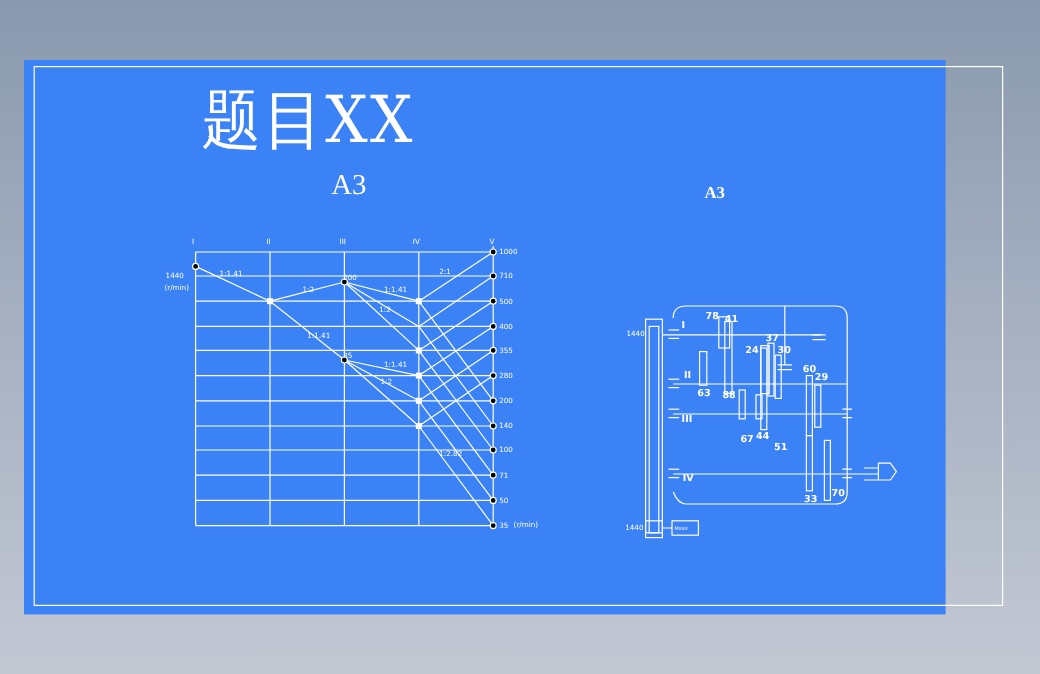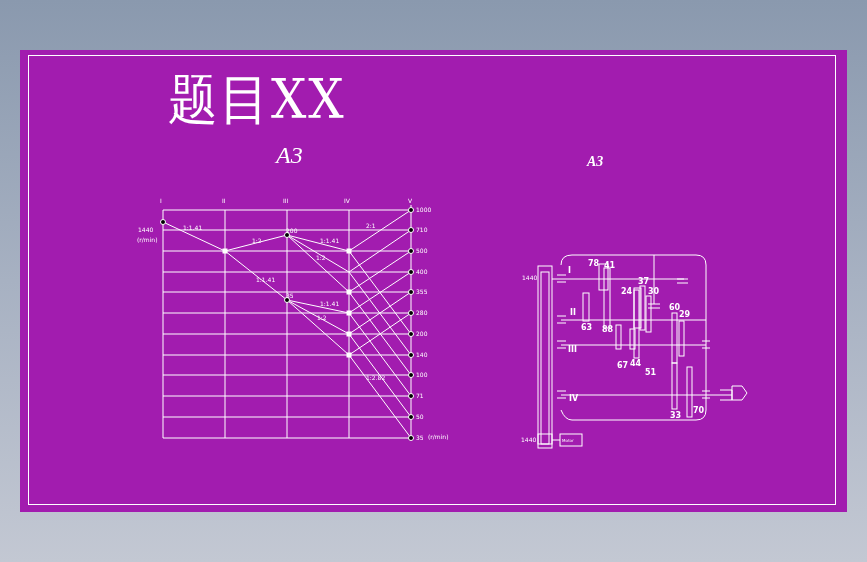--- a/index.html
+++ b/index.html
@@ -2,37 +2,36 @@
 <html><head>
 <meta charset="utf-8">
 <style>
   html, body { margin: 0; padding: 0; }
   body {
     width: 867px; height: 562px; overflow: hidden; position: relative;
     background: linear-gradient(to bottom, #8a99ae 0%, #a7b1c2 50%, #c3c8d3 100%);
     font-family: "DejaVu Sans", sans-serif;
   }
   .sheet {
-    position: absolute; left: 20px; top: 50px; width: 827px; height: 462px;
-    background: #a21caf;
+    position: absolute; left: 20px; top: 50px; width: 768px; height: 462px;
+    background: #3b82f6;
   }
   .frame {
     position: absolute; left: 8px; top: 5px; width: 808px; height: 450px;
     border: 1px solid #fff; box-sizing: border-box;
   }
   svg { position: absolute; left: 0; top: 0; }
   .title {
     position: absolute; left: 148px; top: 14px; color: #fff;
     font-family: "DejaVu Serif", serif; font-size: 54px; letter-spacing: 2px;
     transform: scaleX(0.92); transform-origin: left top; white-space: nowrap;
   }
   .sub-a3 {
     position: absolute; color: #fff; font-family: "Liberation Serif", serif;
     white-space: nowrap;
-    font-style: italic;
   }
   .t { fill: #fff; font-family: "DejaVu Sans", sans-serif; font-size: 6px; }
   .tb { fill: #fff; font-family: "DejaVu Sans", sans-serif; font-size: 8px; font-weight: bold; }
 </style>
 </head>
 <body>
 
 <div class="sheet">
   <div class="frame"></div>
 

